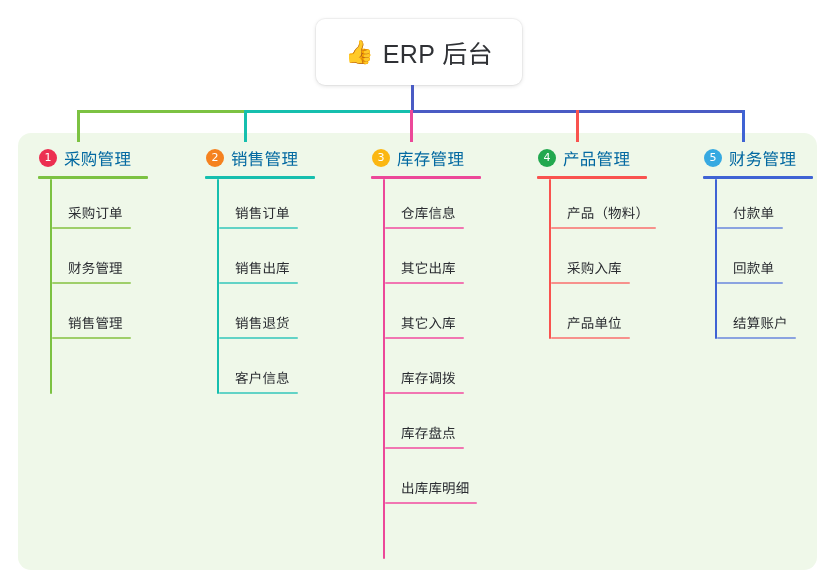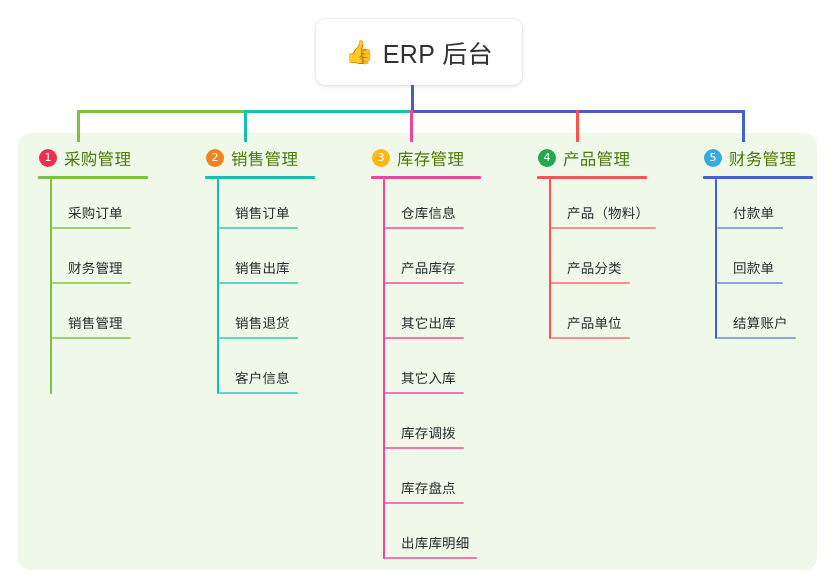--- a/index.html
+++ b/index.html
@@ -86,21 +86,21 @@
     border-radius: 50%;
     color: #ffffff;
     font-size: 11px;
     line-height: 18px;
     text-align: center;
     flex: 0 0 auto;
     font-family: "DejaVu Sans", sans-serif;
   }
   .col-title {
     font-size: 16.5px;
-    color: #4d7c0f;
+    color: #0369a1;
     letter-spacing: 0.3px;
   }
   .col-rule {
     height: 3px;
     width: 110px;
     margin-top: 6px;
     border-radius: 1px;
   }
 
   
@@ -218,24 +218,20 @@
           <span class="col-title">库存管理</span>
         </div>
         <div class="col-rule" style="background: rgb(236, 72, 153);"></div>
         <div class="leaves">
           <div class="spine" style="background: rgb(236, 72, 153); height: 380px;"></div>
           <div class="leaf">
             <span class="leaf-text">仓库信息</span>
             <div class="leaf-rule" style="background: rgb(241, 118, 178); width: 78.8px;"></div>
           </div>
           <div class="leaf">
-            <span class="leaf-text">产品库存</span>
-            <div class="leaf-rule" style="background: rgb(241, 118, 178); width: 78.8px;"></div>
-          </div>
-          <div class="leaf">
             <span class="leaf-text">其它出库</span>
             <div class="leaf-rule" style="background: rgb(241, 118, 178); width: 78.8px;"></div>
           </div>
           <div class="leaf">
             <span class="leaf-text">其它入库</span>
             <div class="leaf-rule" style="background: rgb(241, 118, 178); width: 78.8px;"></div>
           </div>
           <div class="leaf">
             <span class="leaf-text">库存调拨</span>
             <div class="leaf-rule" style="background: rgb(241, 118, 178); width: 78.8px;"></div>
@@ -256,21 +252,21 @@
           <span class="col-title">产品管理</span>
         </div>
         <div class="col-rule" style="background: rgb(249, 83, 79);"></div>
         <div class="leaves">
           <div class="spine" style="background: rgb(249, 83, 79); height: 160px;"></div>
           <div class="leaf">
             <span class="leaf-text">产品（物料）</span>
             <div class="leaf-rule" style="background: rgb(247, 145, 140); width: 105.2px;"></div>
           </div>
           <div class="leaf">
-            <span class="leaf-text">产品分类</span>
+            <span class="leaf-text">采购入库</span>
             <div class="leaf-rule" style="background: rgb(247, 145, 140); width: 78.8px;"></div>
           </div>
           <div class="leaf">
             <span class="leaf-text">产品单位</span>
             <div class="leaf-rule" style="background: rgb(247, 145, 140); width: 78.8px;"></div>
           </div>
         </div>
       </div>
       <div class="column" style="left: 703px;">
         <div class="col-header">

